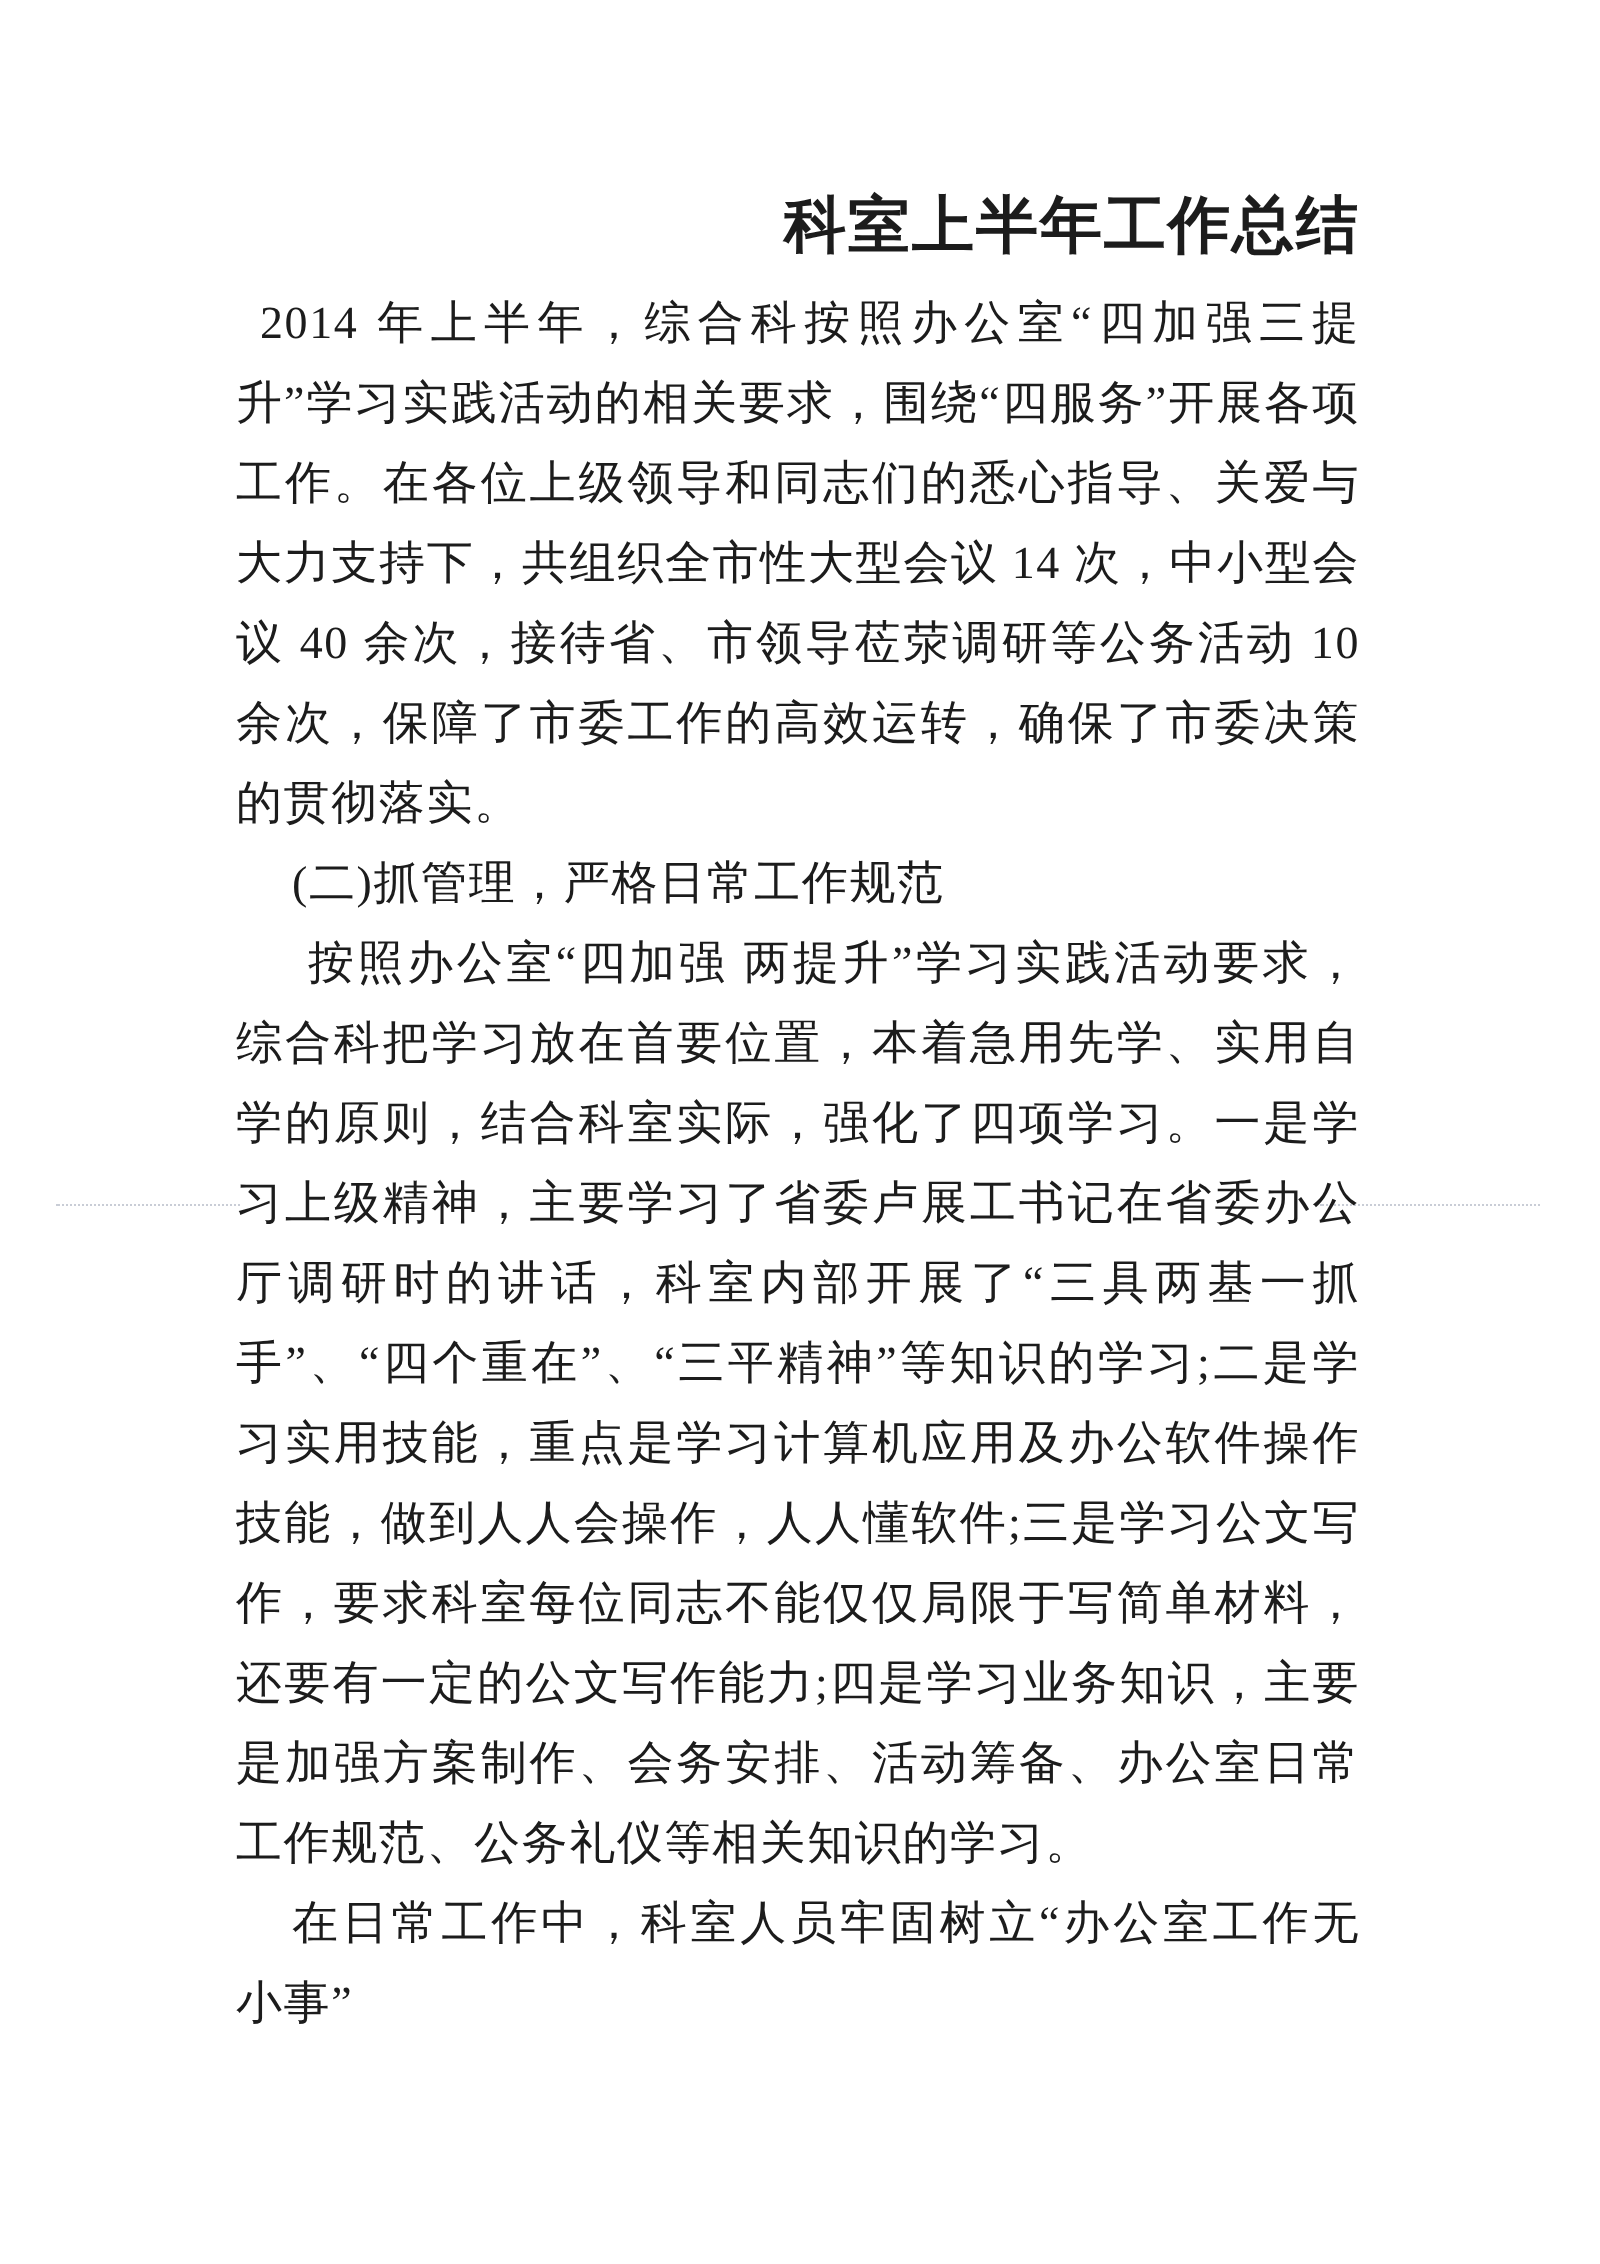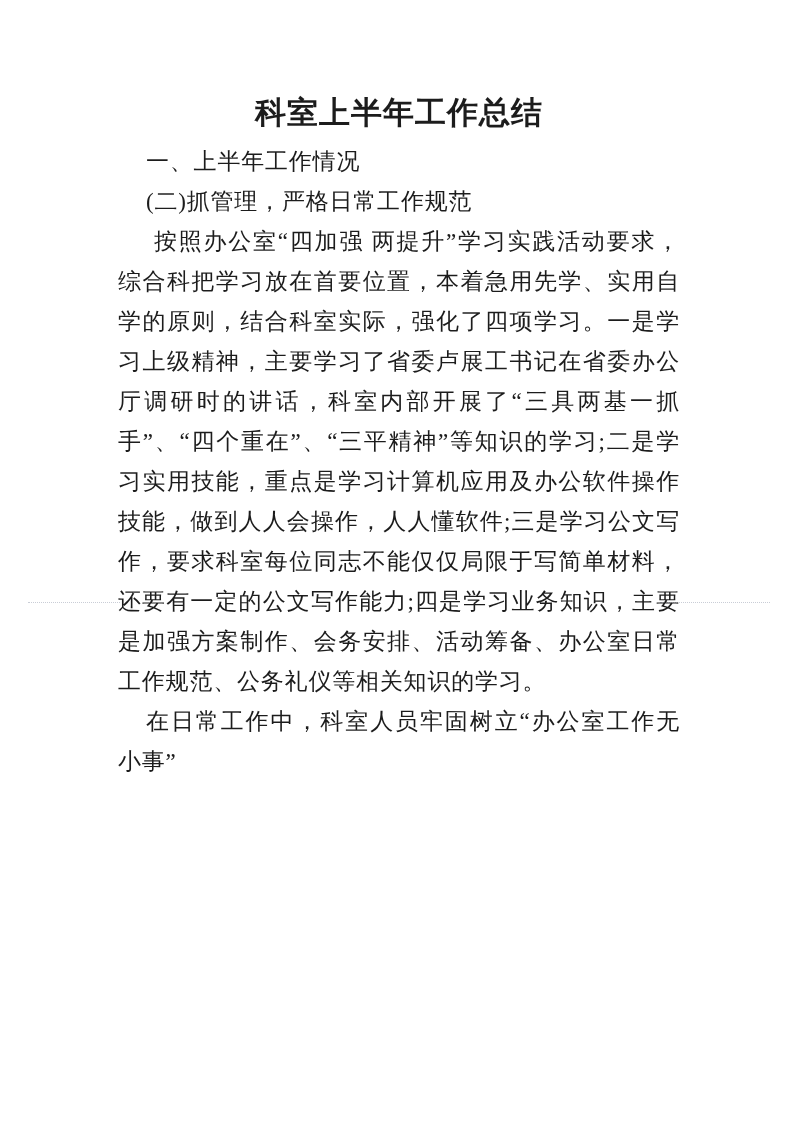--- a/index.html
+++ b/index.html
@@ -21,21 +21,21 @@
     width: 562px;
     z-index: 2;
     color: #1c1c1c;
     font-family: "Liberation Serif", "DejaVu Serif", serif;
   }
   .doc-title {
     margin: 91px 0 7px 0;
     font-size: 31px;
     line-height: 44px;
     font-weight: bold;
-    text-align: center;
+    text-align: right;
     letter-spacing: 1px;
   }
   .para {
     margin: 0;
     font-size: 23px;
     line-height: 40px;
     text-align: justify;
     letter-spacing: 0.8px;
     word-break: break-all;
   }
@@ -74,22 +74,22 @@
 <div class="page">
 
 
   <div class="fold-mark fold-left"></div>
   <div class="fold-mark fold-right"></div>
 
   <div class="content">
 
     <h1 class="doc-title">科室上半年工作总结</h1>
 
+    <p class="para indent-sm">2014 年上半年，综合科按照办公室“四加强三提升”学习实践活动的相关要求，围绕“四服务”开展各项工作。在各位上级领导和同志们的悉心指导、关爱与大力支持下，共组织全市性大型会议 14 次，中小型会议 40 余次，接待省、市领导莅荥调研等公务活动 10 余次，保障了市委工作的高效运转，确保了市委决策的贯彻落实。</p>
 
-    <p class="para heading indent-md">一、上半年工作情况</p>
 
 
     <p class="para heading indent-md">(二)抓管理，严格日常工作规范</p>
 
     <p class="para indent-lg">按照办公室“四加强 两提升”学习实践活动要求，综合科把学习放在首要位置，本着急用先学、实用自学的原则，结合科室实际，强化了四项学习。一是学习上级精神，主要学习了省委卢展工书记在省委办公厅调研时的讲话，科室内部开展了“三具两基一抓手”、“四个重在”、“三平精神”等知识的学习;二是学习实用技能，重点是学习计算机应用及办公软件操作技能，做到人人会操作，人人懂软件;三是学习公文写作，要求科室每位同志不能仅仅局限于写简单材料，还要有一定的公文写作能力;四是学习业务知识，主要是加强方案制作、会务安排、活动筹备、办公室日常工作规范、公务礼仪等相关知识的学习。</p>
 
     <p class="para indent-md">在日常工作中，科室人员牢固树立“办公室工作无小事”</p>
 
   </div>
 </div>

